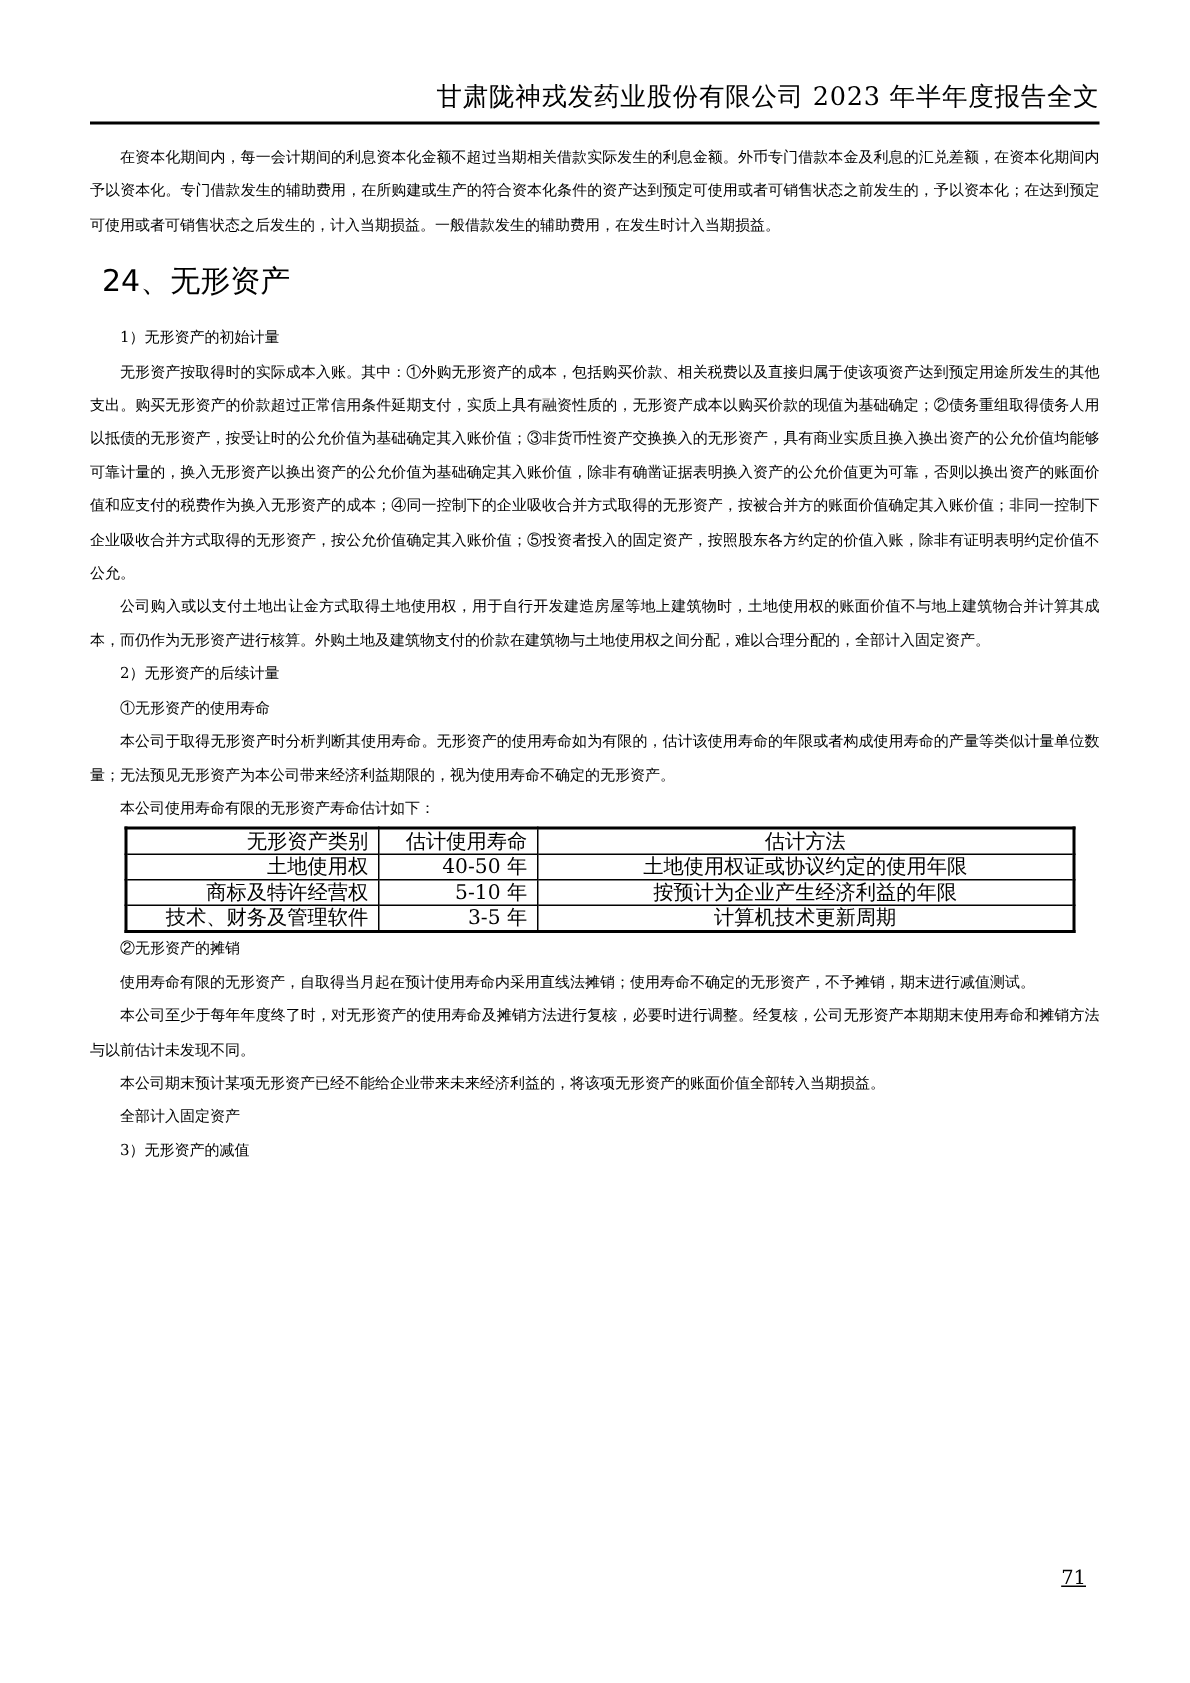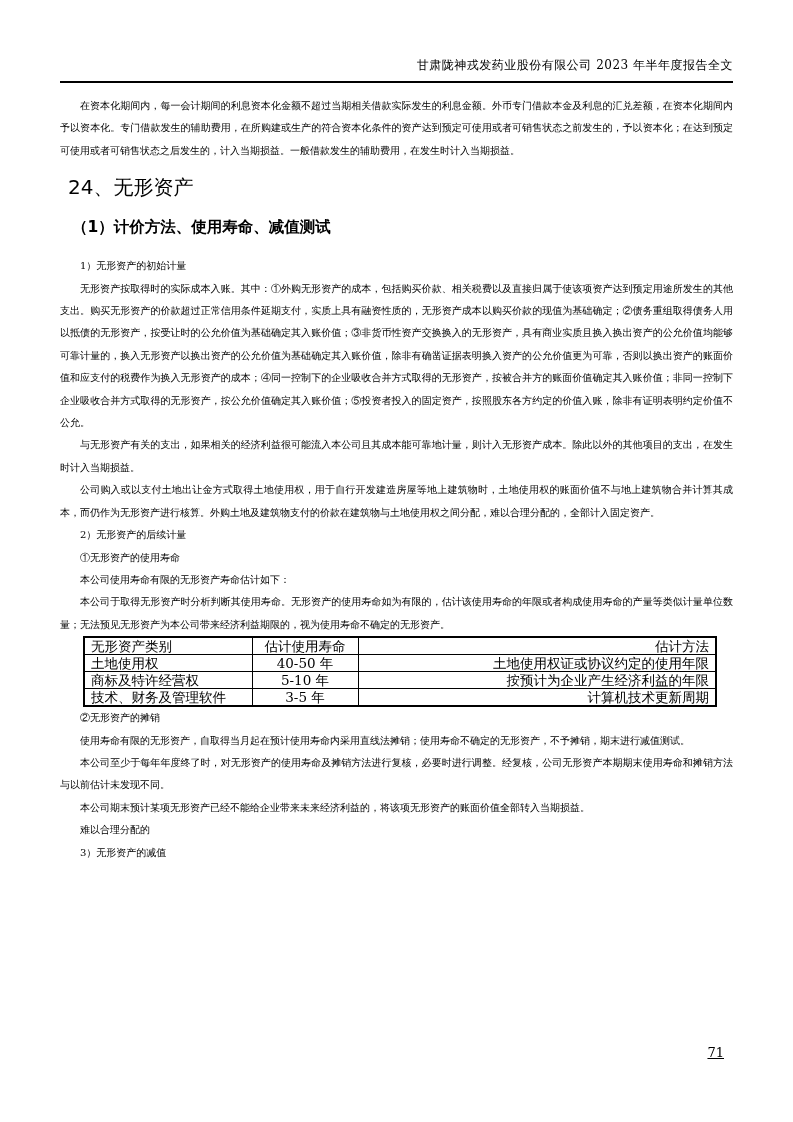--- a/index.html
+++ b/index.html
@@ -15,21 +15,21 @@
   }
   .page {
     width: 793px;
     height: 1122px;
     padding: 0 60px;
     position: relative;
   }
   .doc-header {
     padding-top: 57px;
     text-align: right;
-    font-size: 12px;
+    font-size: 17px;
     line-height: 17px;
     letter-spacing: 0.5px;
   }
   .header-divider {
     border: none;
     border-top: 2px solid #000;
     margin: 7px 0 0 0;
   }
   .para {
     font-size: 10px;
@@ -67,23 +67,23 @@
   }
   .est-table th, .est-table td {
     border: 1px solid #000;
     font-weight: normal;
     padding: 0 6px;
     height: 17px;
     line-height: 16px;
     overflow: hidden;
     white-space: nowrap;
   }
-  .est-table .col-type  { width: 168px; text-align: left; }
-  .est-table .col-life  { width: 106px; text-align: center; }
-  .est-table .col-method{ width: 358px; text-align: right; margin-left: 16px; }
+  .est-table .col-type  { width: 168px; text-align: right; }
+  .est-table .col-life  { width: 106px; text-align: right; }
+  .est-table .col-method{ width: 358px; text-align: center; margin-left: 16px; }
   .est-table thead th { text-align: center; }
   .page-number {
     position: absolute;
     right: 69px;
     bottom: 62px;
     font-size: 13px;
     line-height: 14px;
     text-decoration: underline;
   }
 </style>
@@ -92,31 +92,29 @@
 
 <div class="page">
 
   <div class="doc-header">甘肃陇神戎发药业股份有限公司 2023 年半年度报告全文</div>
   <hr class="header-divider">
 
   <p class="para intro-para">在资本化期间内，每一会计期间的利息资本化金额不超过当期相关借款实际发生的利息金额。外币专门借款本金及利息的汇兑差额，在资本化期间内予以资本化。专门借款发生的辅助费用，在所购建或生产的符合资本化条件的资产达到预定可使用或者可销售状态之前发生的，予以资本化；在达到预定可使用或者可销售状态之后发生的，计入当期损益。一般借款发生的辅助费用，在发生时计入当期损益。</p>
 
   <div class="sec-heading">24、无形资产</div>
 
-  <div class="subsec-heading">（1）计价方法、使用寿命、减值测试</div>
 
   <div class="body-block">
     <p class="para">1）无形资产的初始计量</p>
     <p class="para">无形资产按取得时的实际成本入账。其中：①外购无形资产的成本，包括购买价款、相关税费以及直接归属于使该项资产达到预定用途所发生的其他支出。购买无形资产的价款超过正常信用条件延期支付，实质上具有融资性质的，无形资产成本以购买价款的现值为基础确定；②债务重组取得债务人用以抵债的无形资产，按受让时的公允价值为基础确定其入账价值；③非货币性资产交换换入的无形资产，具有商业实质且换入换出资产的公允价值均能够可靠计量的，换入无形资产以换出资产的公允价值为基础确定其入账价值，除非有确凿证据表明换入资产的公允价值更为可靠，否则以换出资产的账面价值和应支付的税费作为换入无形资产的成本；④同一控制下的企业吸收合并方式取得的无形资产，按被合并方的账面价值确定其入账价值；非同一控制下企业吸收合并方式取得的无形资产，按公允价值确定其入账价值；⑤投资者投入的固定资产，按照股东各方约定的价值入账，除非有证明表明约定价值不公允。</p>
-    <p class="para">与无形资产有关的支出，如果相关的经济利益很可能流入本公司且其成本能可靠地计量，则计入无形资产成本。除此以外的其他项目的支出，在发生时计入当期损益。</p>
     <p class="para">公司购入或以支付土地出让金方式取得土地使用权，用于自行开发建造房屋等地上建筑物时，土地使用权的账面价值不与地上建筑物合并计算其成本，而仍作为无形资产进行核算。外购土地及建筑物支付的价款在建筑物与土地使用权之间分配，难以合理分配的，全部计入固定资产。</p>
     <p class="para">2）无形资产的后续计量</p>
     <p class="para">①无形资产的使用寿命</p>
+    <p class="para">本公司于取得无形资产时分析判断其使用寿命。无形资产的使用寿命如为有限的，估计该使用寿命的年限或者构成使用寿命的产量等类似计量单位数量；无法预见无形资产为本公司带来经济利益期限的，视为使用寿命不确定的无形资产。</p>
     <p class="para">本公司使用寿命有限的无形资产寿命估计如下：</p>
-    <p class="para">本公司于取得无形资产时分析判断其使用寿命。无形资产的使用寿命如为有限的，估计该使用寿命的年限或者构成使用寿命的产量等类似计量单位数量；无法预见无形资产为本公司带来经济利益期限的，视为使用寿命不确定的无形资产。</p>
   </div>
 
   <table class="est-table">
     <thead>
       <tr>
         <th class="col-type">无形资产类别</th>
         <th class="col-life">估计使用寿命</th>
         <th class="col-method">估计方法</th>
       </tr>
     </thead>
@@ -137,19 +135,19 @@
         <td class="col-method">计算机技术更新周期</td>
       </tr>
     </tbody>
   </table>
 
   <div>
     <p class="para">②无形资产的摊销</p>
     <p class="para">使用寿命有限的无形资产，自取得当月起在预计使用寿命内采用直线法摊销；使用寿命不确定的无形资产，不予摊销，期末进行减值测试。</p>
     <p class="para">本公司至少于每年年度终了时，对无形资产的使用寿命及摊销方法进行复核，必要时进行调整。经复核，公司无形资产本期期末使用寿命和摊销方法与以前估计未发现不同。</p>
     <p class="para">本公司期末预计某项无形资产已经不能给企业带来未来经济利益的，将该项无形资产的账面价值全部转入当期损益。</p>
-    <p class="para">难以合理分配的</p>
+    <p class="para">全部计入固定资产</p>
     <p class="para">3）无形资产的减值</p>
   </div>
 
   <div class="page-number">71</div>
 
 </div>
 
 </body></html>

